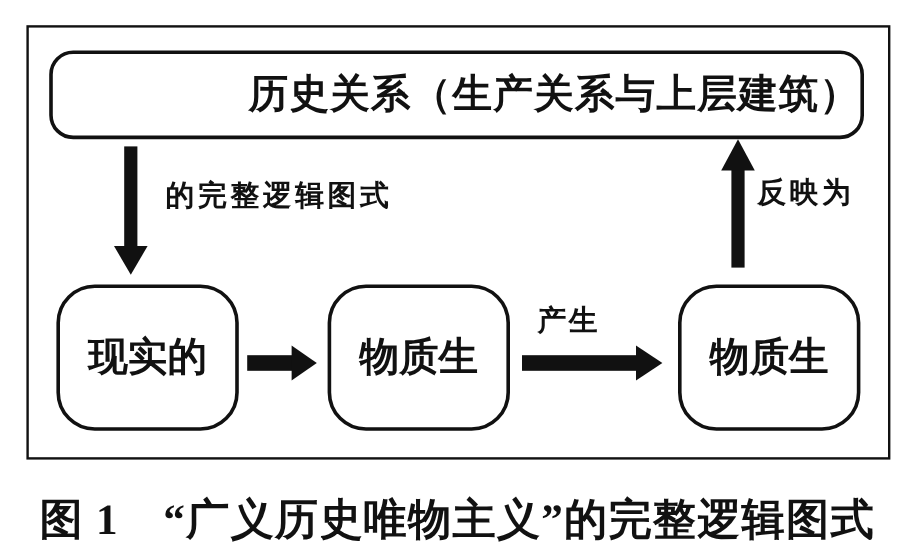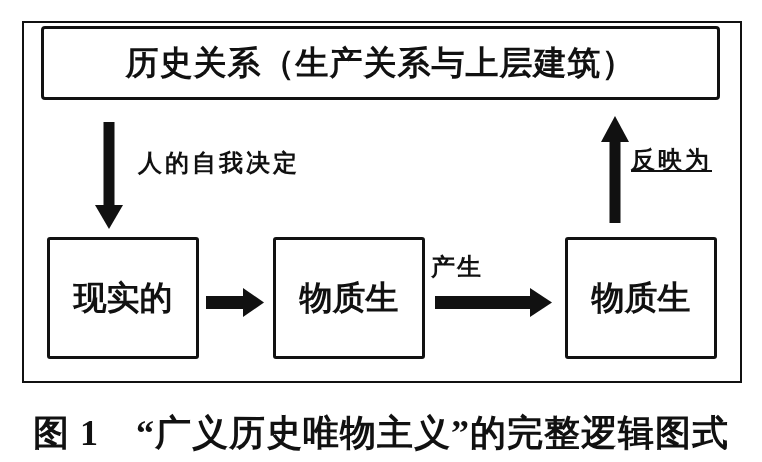--- a/index.html
+++ b/index.html
@@ -33,54 +33,55 @@
     flex-direction: column;
     align-items: center;
     justify-content: center;
     text-align: center;
     font-weight: 700;
     line-height: 1.12;
     box-sizing: border-box;
   }
   .top-box {
     left: 41px;
-    top: 26px;
+    top: 42px;
     width: 679px;
     height: 74px;
-    border-radius: 4px;
+    border-radius: 20px;
     font-size: 33px;
     letter-spacing: 1px;
+    align-items: flex-end;
   }
   .box-small {
     top: 237px;
     height: 122px;
-    border-radius: 3px;
+    border-radius: 32px;
     font-size: 33px;
   }
   .box1 { left: 47px;  width: 152px; }
   .box2 { left: 273px; width: 152px; }
   .box3 { left: 565px; width: 152px; }
   .arrows {
     position: absolute;
     left: 0;
     top: 0;
     pointer-events: none;
   }
   .arrow-label {
     position: absolute;
     font-size: 24px;
     font-weight: 700;
     letter-spacing: 3px;
     white-space: nowrap;
     color: #111111;
   }
   .lbl-down  { left: 138px; top: 147px; }
-  .lbl-up    { left: 631px; top: 144px; text-decoration: underline; }
+  .lbl-up    { left: 631px; top: 144px; }
   .lbl-right1 { left: 203px; top: 252px; width: 62px; text-align: center; letter-spacing: 2px; }
-  .lbl-right2 { left: 431px; top: 251px; width: 62px; letter-spacing: 2px; }
+  .lbl-right2 { left: 443px; top: 251px; width: 62px; text-align: center; letter-spacing: 2px; }
   .caption {
     position: absolute;
     left: 0;
     top: 409px;
     width: 762px;
     text-align: center;
     font-size: 36px;
     font-weight: 700;
     letter-spacing: 1px;
     color: #111111;
@@ -113,21 +114,21 @@
       <rect x="206" y="296" width="39" height="13"></rect>
       <polygon points="243,288 243,317 264,302.5"></polygon>
     </g>
 
     <g fill="#111111">
       <rect x="435" y="296" width="97" height="13"></rect>
       <polygon points="530,288 530,317 552,302.5"></polygon>
     </g>
   </svg>
 
-  <div class="arrow-label lbl-down">人的自我决定</div>
+  <div class="arrow-label lbl-down">的完整逻辑图式</div>
   <div class="arrow-label lbl-up">反映为</div>
   <div class="arrow-label lbl-right2">产生</div>
 
   <div class="node box-small box1">
     <span>现实的</span>
   </div>
 
   <div class="node box-small box2">
     <span>物质生</span>
   </div>

